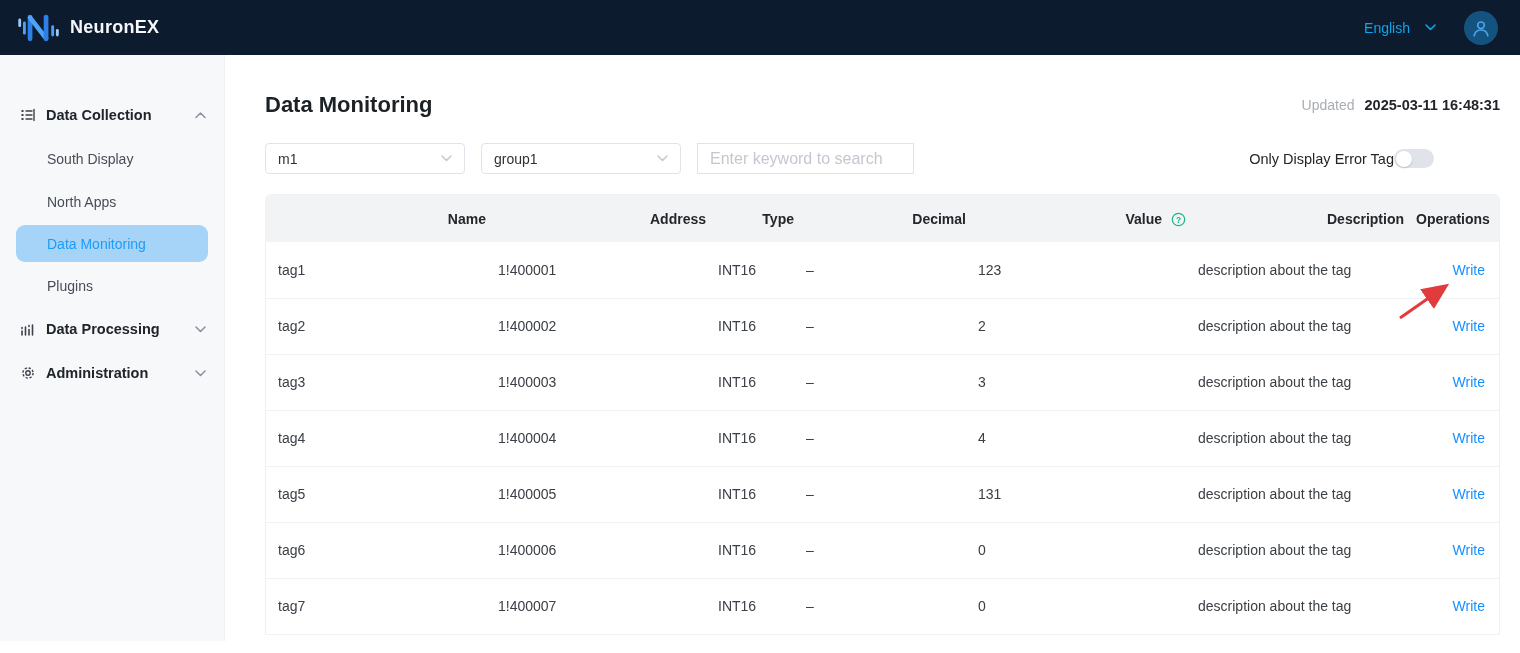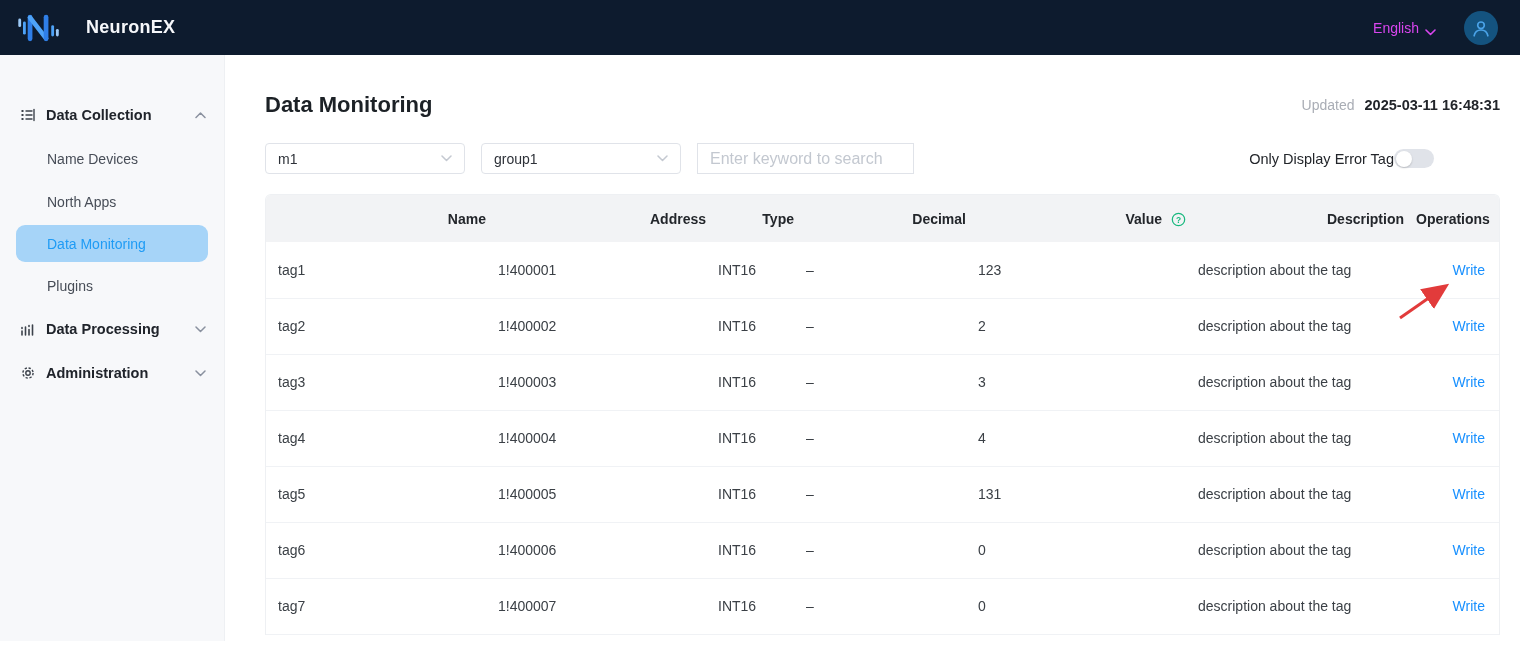--- a/index.html
+++ b/index.html
@@ -3,24 +3,24 @@
 <meta charset="utf-8">
 <style>
   * { margin:0; padding:0; box-sizing:border-box; }
   html,body { width:1520px; height:653px; overflow:hidden;
     font-family:"Liberation Sans","DejaVu Sans",sans-serif; background:#fff; }
   body { position:relative; }
 
   
   .topbar { height:55px; background:#0d1b2e; display:flex; align-items:center;
     padding:0 22px 0 18px; }
-  .brand { display:flex; align-items:center; gap:26px; }
+  .brand { display:flex; align-items:center; gap:10px; }
   .brand-name { color:#f5f7fa; font-size:18px; font-weight:700; letter-spacing:.3px; }
   .topbar-right { margin-left:auto; display:flex; align-items:center; gap:28px; }
-  .lang { display:flex; align-items:flex-end; gap:6px; color:#d946ef; font-size:14px; cursor:pointer; }
+  .lang { display:flex; align-items:center; gap:15px; color:#0ea5e9; font-size:14px; cursor:pointer; }
   .lang svg { stroke:#cdd5de; }
   .avatar { width:34px; height:34px; border-radius:50%; background:#14537f;
     display:flex; align-items:center; justify-content:center; cursor:pointer; }
 
   
   .sidebar { position:absolute; top:55px; left:0; bottom:12px; width:225px;
     background:#f7f8fa; border-right:1px solid #eef0f3; padding-top:38px; }
   .side-section { height:44px; display:flex; align-items:center; padding:0 18px 0 20px;
     font-size:14.5px; font-weight:700; color:#20242b; cursor:pointer; }
   .side-section .sec-icon { width:17px; margin-right:9px; display:flex; color:#3c424b; }
@@ -114,21 +114,21 @@
     </span>
     <span>Data Collection</span>
     <span class="chev">
       <svg width="11" height="7" viewBox="0 0 11 7">
           <polyline points="1,5.5 5.5,1 10,5.5" fill="none" stroke="currentColor" stroke-width="1.5" stroke-linecap="round" stroke-linejoin="round"></polyline>
         </svg>
     </span>
   </div>
 
   <div class="side-item">
-    <span>Name Devices</span>
+    <span>South Display</span>
   </div>
   <div class="side-item">
     <span>North Apps</span>
   </div>
   <div class="side-item active">
     <span>Data Monitoring</span>
   </div>
   <div class="side-item">
     <span>Plugins</span>
   </div>

